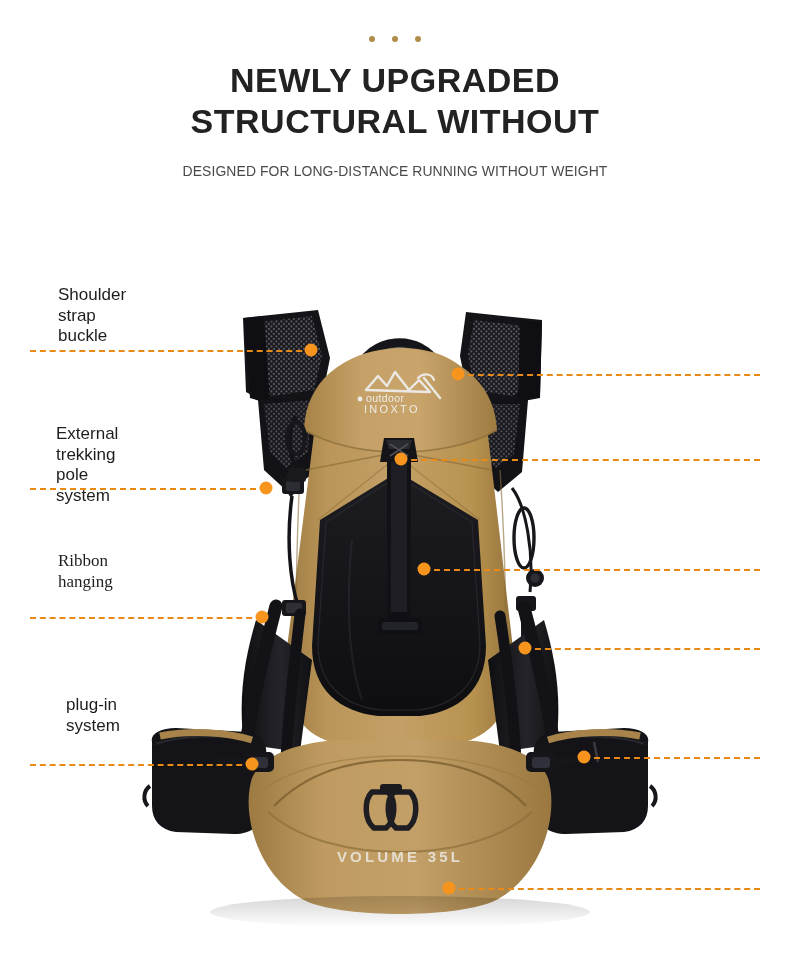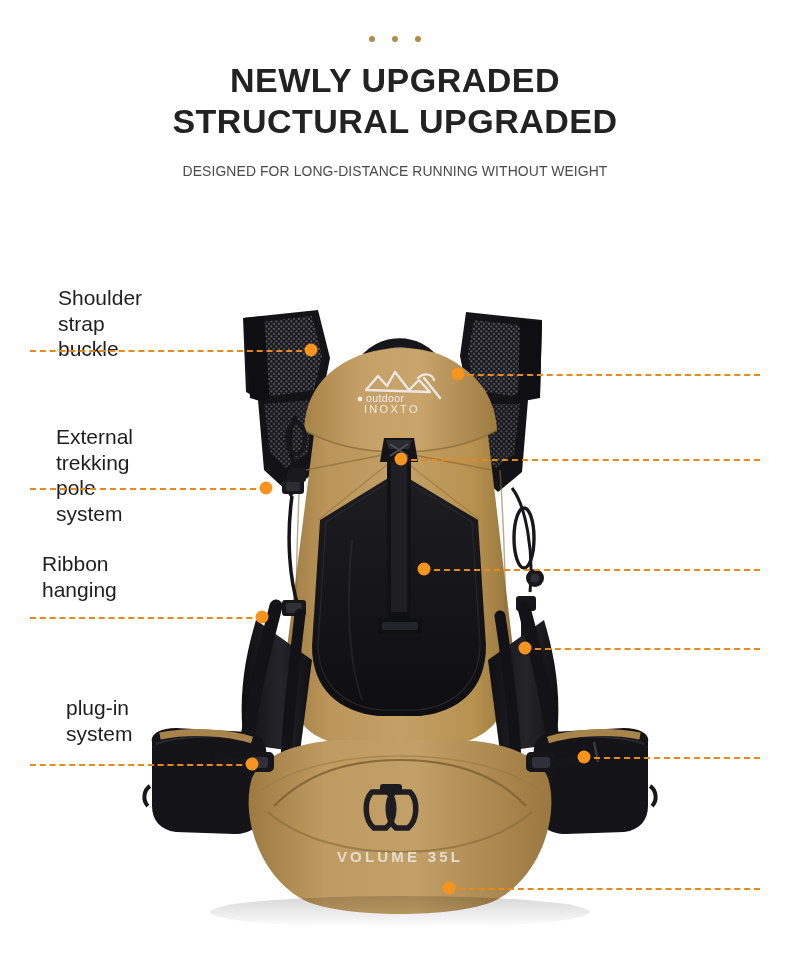--- a/index.html
+++ b/index.html
@@ -18,21 +18,21 @@
   .header-dot { width:6px; height:6px; border-radius:50%; background:#b08c4a; }
   #title { margin-top:18px; font-size:34px; line-height:1.22; font-weight:700;
            letter-spacing:0.5px; color:#222222; }
   #title .ln { display:block; }
   #subtitle { margin-top:20px; font-size:14.5px; letter-spacing:0.1px; color:#4a4a4a;
               font-weight:400; transform:scaleX(0.96); }
 
   
   #callouts { position:absolute; inset:0; }
   .callout { position:absolute; }
-  .callout .lbl { position:absolute; font-size:21px; line-height:1.22; color:#1e1e1e;
+  .callout .lbl { position:absolute; font-size:17px; line-height:1.22; color:#1e1e1e;
                   white-space:pre-line; font-weight:400; }
   .callout.left  .lbl { text-align:left; }
   .lead {
     position:absolute; height:0;
     border-top:2px dashed #e98a16;
   }
   .node {
     position:absolute; width:13px; height:13px; border-radius:50%;
     background:#f7941e; transform:translate(-50%,-50%);
   }
@@ -47,21 +47,21 @@
 <body>
 
 <div id="header">
   <div id="dots-row">
     <span class="header-dot" style="background: rgb(176, 140, 74);"></span>
     <span class="header-dot" style="background: rgb(176, 140, 74);"></span>
     <span class="header-dot" style="background: rgb(176, 140, 74);"></span>
   </div>
   <h1 id="title">
     <span class="ln">NEWLY UPGRADED</span>
-    <span class="ln">STRUCTURAL UPGRADED</span>
+    <span class="ln">STRUCTURAL WITHOUT</span>
   </h1>
   <div id="subtitle">DESIGNED FOR LONG-DISTANCE RUNNING WITHOUT WEIGHT</div>
 </div>
 
 <svg id="pack" viewBox="0 0 790 965" xmlns="http://www.w3.org/2000/svg">
   <defs>
     <linearGradient id="tanMain" x1="0" y1="0" x2="1" y2="0">
       <stop offset="0%" stop-color="#9d7c43"></stop>
       <stop offset="18%" stop-color="#bb9559"></stop>
       <stop offset="50%" stop-color="#c4a067"></stop>
@@ -270,21 +270,21 @@
       <div class="lead" style="left: 30px; top: 350px; width: 282px; border-top-color: rgb(233, 138, 22);"></div>
       <div class="node" style="left: 311px; top: 350px; background: rgb(247, 148, 30);"></div>
     </div>
     <div class="callout left">
       <div class="lbl" style="left: 56px; top: 424px;">External trekking
 pole system</div>
       <div class="lead" style="left: 30px; top: 488px; width: 236px; border-top-color: rgb(233, 138, 22);"></div>
       <div class="node" style="left: 266px; top: 488px; background: rgb(247, 148, 30);"></div>
     </div>
     <div class="callout left">
-      <div class="lbl" style="left: 42px; top: 551px;">Ribbon
+      <div class="lbl" style="left: 58px; top: 551px; font-family: Liberation Serif, serif;">Ribbon
 hanging</div>
       <div class="lead" style="left: 30px; top: 617px; width: 232px; border-top-color: rgb(233, 138, 22);"></div>
       <div class="node" style="left: 262px; top: 617px; background: rgb(247, 148, 30);"></div>
     </div>
     <div class="callout left">
       <div class="lbl" style="left: 50px; top: 695px; margin-left: 16px;">plug-in
 system</div>
       <div class="lead" style="left: 30px; top: 764px; width: 222px; border-top-color: rgb(233, 138, 22);"></div>
       <div class="node" style="left: 252px; top: 764px; background: rgb(247, 148, 30);"></div>
     </div>

